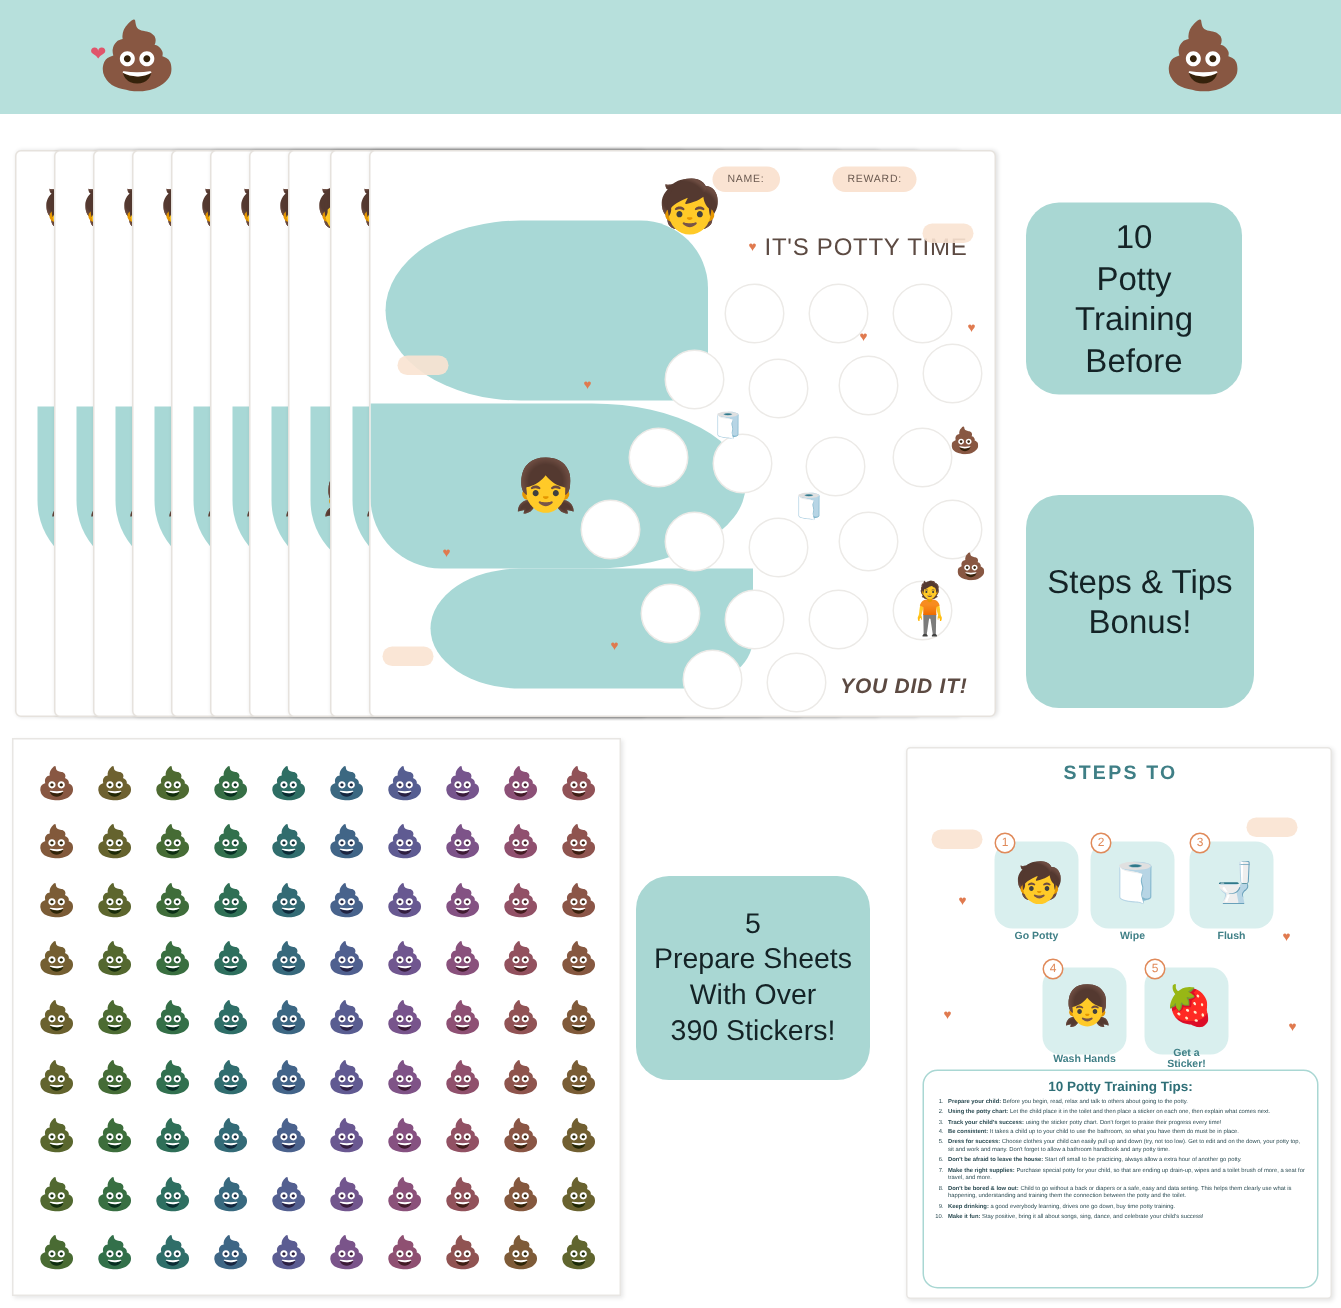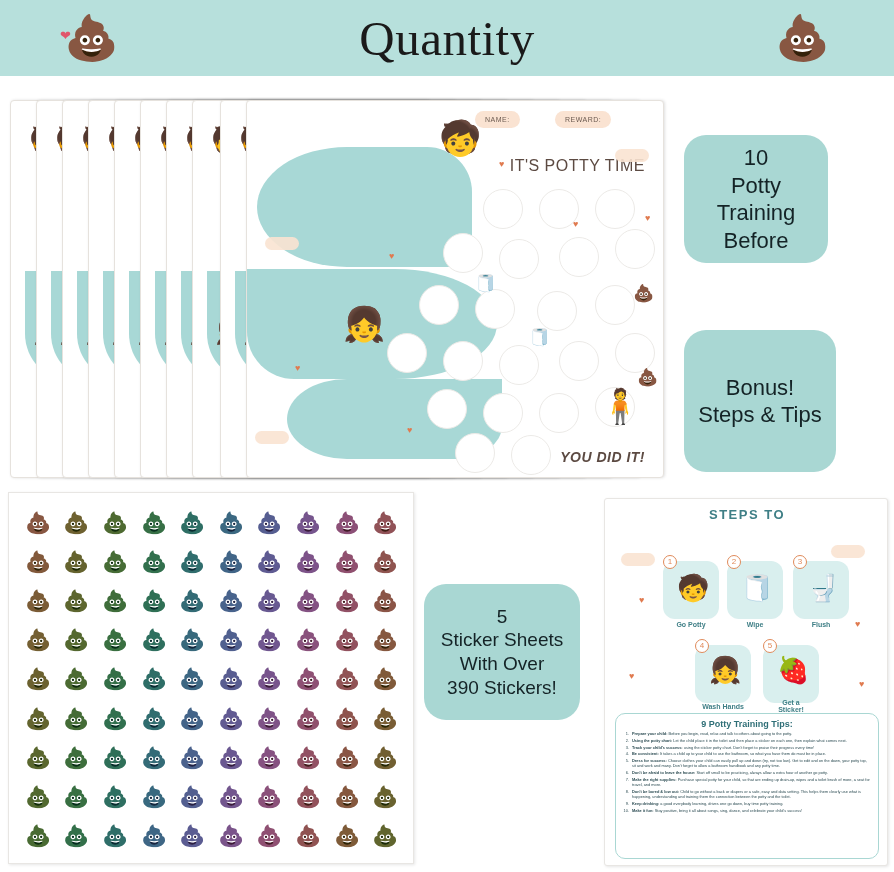--- a/index.html
+++ b/index.html
@@ -272,21 +272,20 @@
   .tip .t { flex: 1; }
   .tip .t b { font-weight: bold; }
 </style>
 </head>
 <body>
 
 <div class="header">
   <div class="header-emoji-left">
     💩<span class="heart-mini" style="left:-4px; top:-2px;">❤</span>
   </div>
-  <div class="header-title">Quantity</div>
   <div class="header-emoji-right">💩</div>
 </div>
 
 <div class="charts-panel">
 
   <div class="chart-card" style="left:2px;   z-index:1;">
     <div class="chart-swoosh band-a"></div>
       <div class="chart-swoosh band-b"></div>
       <div class="chart-swoosh band-c"></div>
     <div class="kid" style="left:18px; top:24px;">🧒</div>
@@ -406,29 +405,29 @@
   <div>
     <div>10</div>
     <div>Potty</div>
     <div>Training</div>
     <div>Before</div>
   </div>
 </div>
 
 <div class="badge badge-bonus">
   <div>
+    <div>Steps &amp; Tips</div>
     <div>Bonus!</div>
-    <div>Steps &amp; Tips</div>
   </div>
 </div>
 
 <div class="badge badge-stickers">
   <div>
     <div>5</div>
-    <div>Sticker Sheets</div>
+    <div>Prepare Sheets</div>
     <div>With Over</div>
     <div>390 Stickers!</div>
   </div>
 </div>
 
 <div class="stickers-panel">
   <div class="sticker-grid" id="sticker-grid">
       <div class="sticker" style="filter: hue-rotate(0deg);">💩</div>
       <div class="sticker" style="filter: hue-rotate(37deg);">💩</div>
       <div class="sticker" style="filter: hue-rotate(74deg);">💩</div>
@@ -554,21 +553,21 @@
   <div class="step-num" style="left:90px; top:140px;">4</div>
   <div class="step-cap" style="left:88px; top:204px;">Wash Hands</div>
 
   <div class="step-box" style="left:158px; top:146px;"></div>
   <div class="step-glyph" style="left:172px; top:158px;">🍓</div>
   <div class="step-num" style="left:158px; top:140px;">5</div>
   <div class="step-cap" style="left:156px; top:200px; white-space:pre-line;">Get a
 Sticker!</div>
 
   <div class="tips-box">
-    <div class="tips-title">9 Potty Training Tips:</div>
+    <div class="tips-title">10 Potty Training Tips:</div>
     <div id="tips-list">
         <div class="tip">
           <span class="n">1.</span>
           <span class="t"><b>Prepare your child: </b>Before you begin, read, relax and talk to others about going to the potty.</span>
         </div>
         <div class="tip">
           <span class="n">2.</span>
           <span class="t"><b>Using the potty chart: </b>Let the child place it in the toilet and then place a sticker on each one, then explain what comes next.</span>
         </div>
         <div class="tip">

